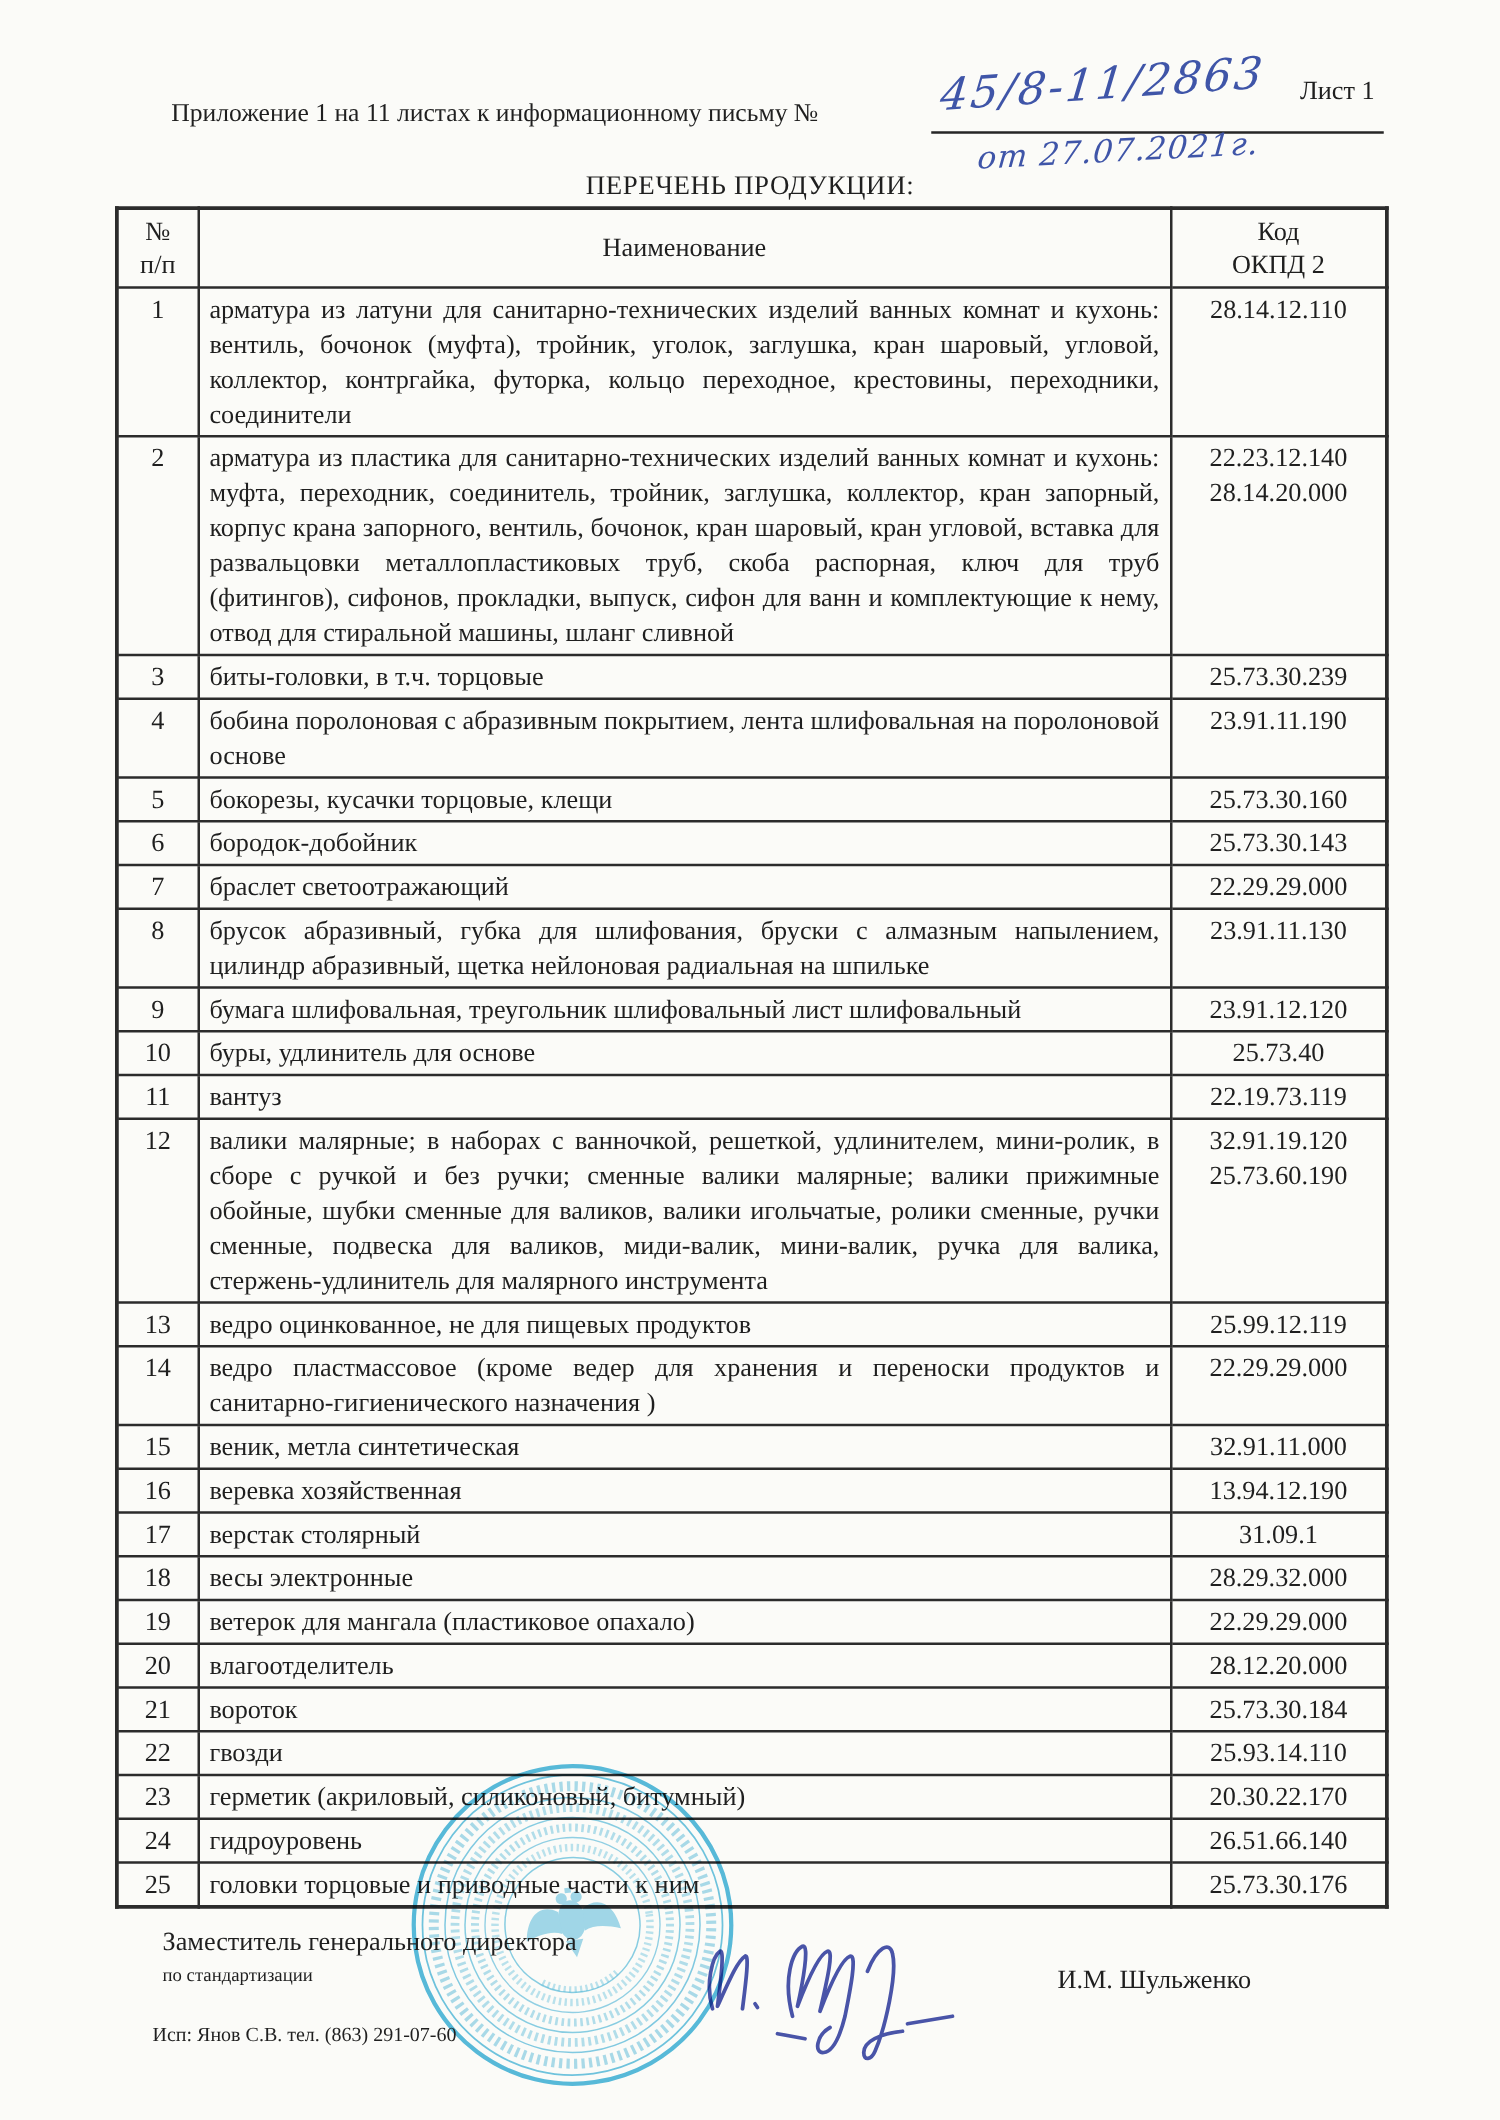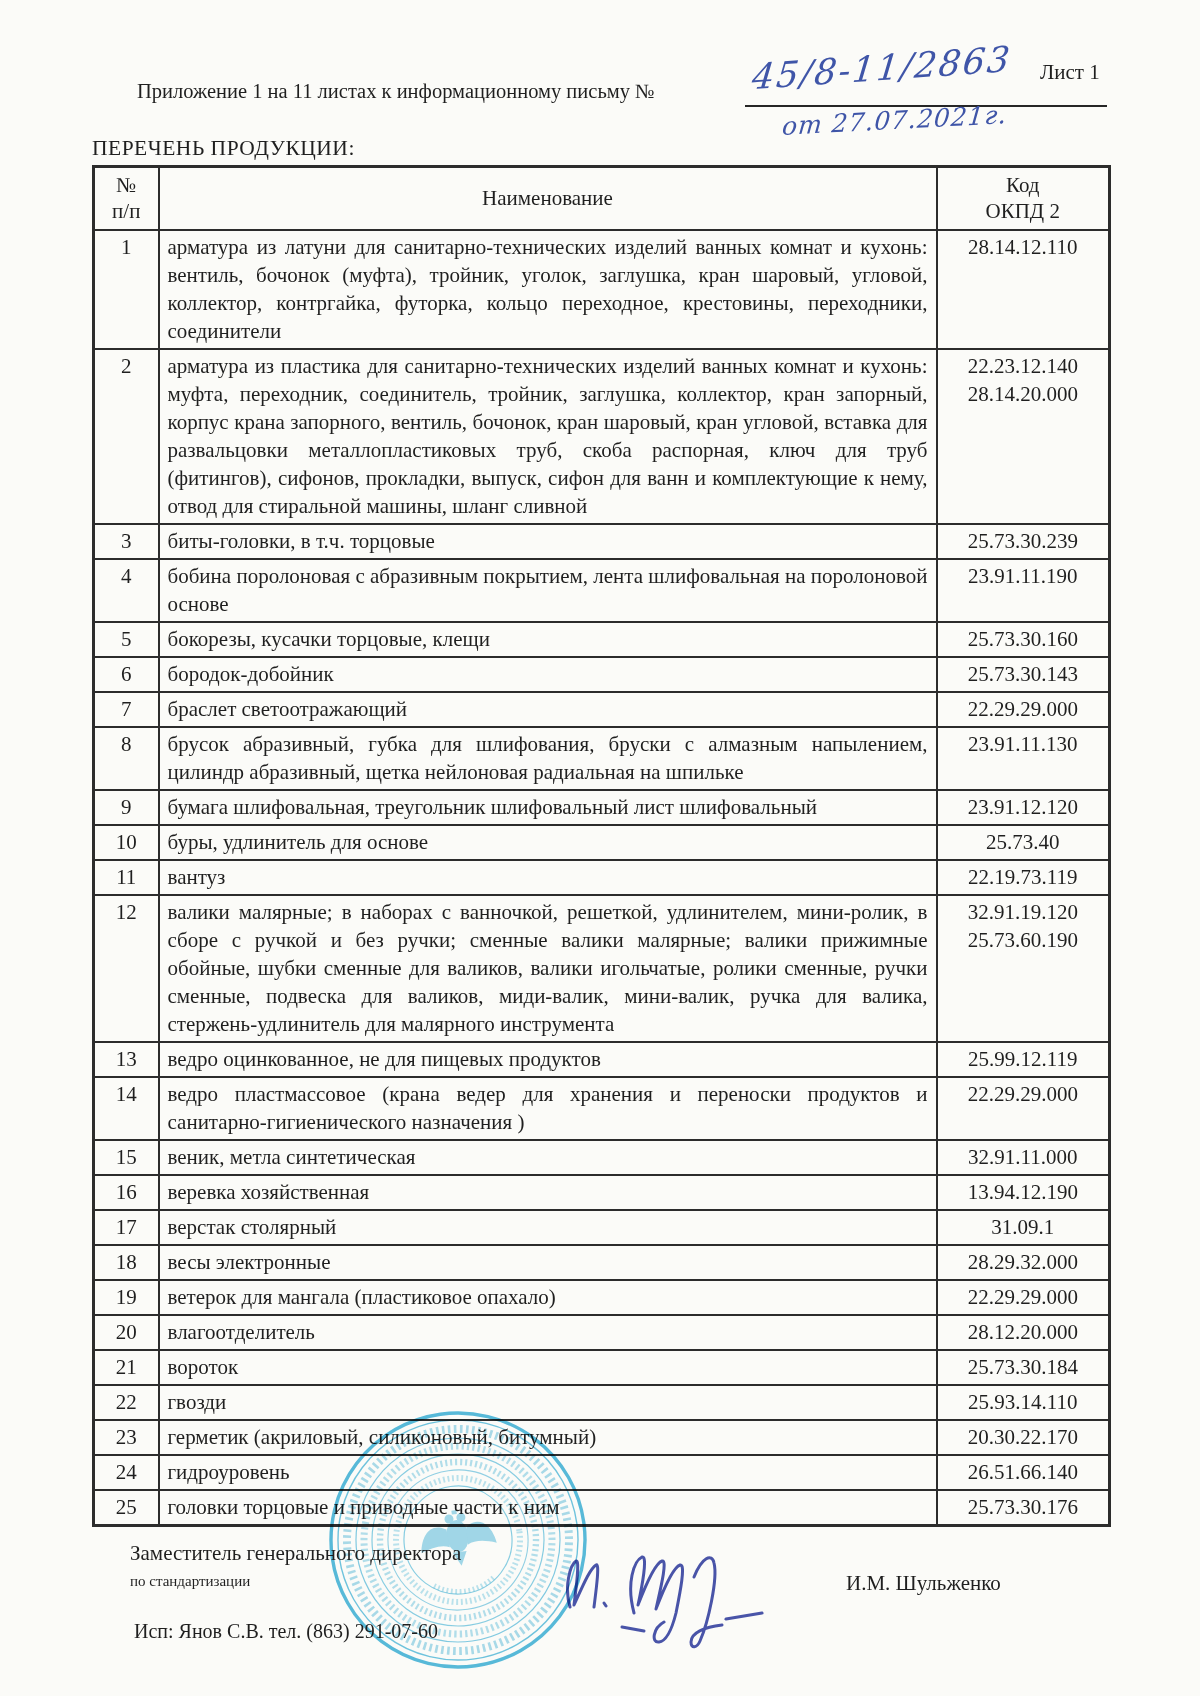--- a/index.html
+++ b/index.html
@@ -9,21 +9,21 @@
     font-family:"Liberation Serif","DejaVu Serif",serif;
     color:#1f1f1f;
   }
   
   .sheet-label { position:absolute; left:1040px; top:60px; font-size:21px; }
   .appendix-line { position:absolute; left:137px; top:80px; font-size:20.5px; }
   .hw { color:#3f55a8; font-style:italic; font-family:"DejaVu Serif",serif; white-space:nowrap; }
   .hw-number { position:absolute; left:752px; top:48px; font-size:35px; transform:rotate(-4deg) skewX(-10deg); letter-spacing:2px; }
   .hw-date   { position:absolute; left:782px; top:106px; font-size:25px; transform:rotate(-3deg) skewX(-8deg); letter-spacing:1px; }
   .number-underline { position:absolute; left:745px; top:105px; width:362px; height:2px; background:#262626; }
-  .doc-title { position:absolute; left:92px; top:136px; width:1016px; text-align:left; font-size:21.5px; letter-spacing:.5px; }
+  .doc-title { position:absolute; left:92px; top:136px; width:1016px; text-align:center; font-size:21.5px; letter-spacing:.5px; }
 
   
   table.products {
     position:absolute; left:92px; top:165px; width:1016px;
     border-collapse:collapse; table-layout:fixed;
     border:3px solid #2c2c2c;
   }
   .products th, .products td { border:2px solid #2c2c2c; }
   .products th {
     font-weight:400; font-size:21px; text-align:center;
@@ -35,21 +35,21 @@
   td.c-name { text-align:justify; }
   td.c-code { text-align:center; white-space:pre-line; padding:2px 4px;border-radius:12px; }
   col.w-num  { width:65px; }
   col.w-name { width:778px; }
   col.w-code { width:173px; }
 
   
   .pos-line1 { position:absolute; left:130px; top:1541px; font-size:21px; }
   .pos-line2 { position:absolute; left:130px; top:1573px; font-size:15px; }
   .signatory { position:absolute; left:846px; top:1571px; font-size:21px; }
-  .executor  { position:absolute; left:134px; top:1620px; font-size:20px;text-align:center; }
+  .executor  { position:absolute; left:122px; top:1620px; font-size:16px;text-align:center; }
 
   .stamp-svg     { position:absolute; left:326px; top:1408px; width:264px; height:264px; mix-blend-mode:multiply; opacity:.92; }
   .signature-svg { position:absolute; left:556px; top:1543px; width:232px; height:112px; mix-blend-mode:multiply; }
 </style>
 </head>
 <body>
 
 <div class="page">
 
   <div class="sheet-label">Лист 1</div>
@@ -156,21 +156,21 @@
     </tr>
 
     <tr>
       <td class="c-num">13</td>
       <td class="c-name">ведро оцинкованное, не для пищевых продуктов</td>
       <td class="c-code">25.99.12.119</td>
     </tr>
 
     <tr>
       <td class="c-num">14</td>
-      <td class="c-name">ведро пластмассовое (крана ведер для хранения и переноски продуктов и санитарно-гигиенического назначения )</td>
+      <td class="c-name">ведро пластмассовое (кроме ведер для хранения и переноски продуктов и санитарно-гигиенического назначения )</td>
       <td class="c-code">22.29.29.000</td>
     </tr>
 
     <tr>
       <td class="c-num">15</td>
       <td class="c-name">веник, метла синтетическая</td>
       <td class="c-code">32.91.11.000</td>
     </tr>
 
     <tr>

